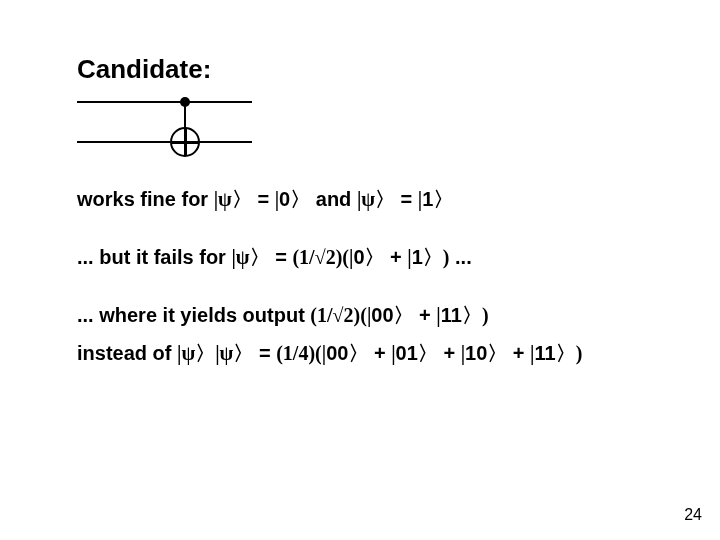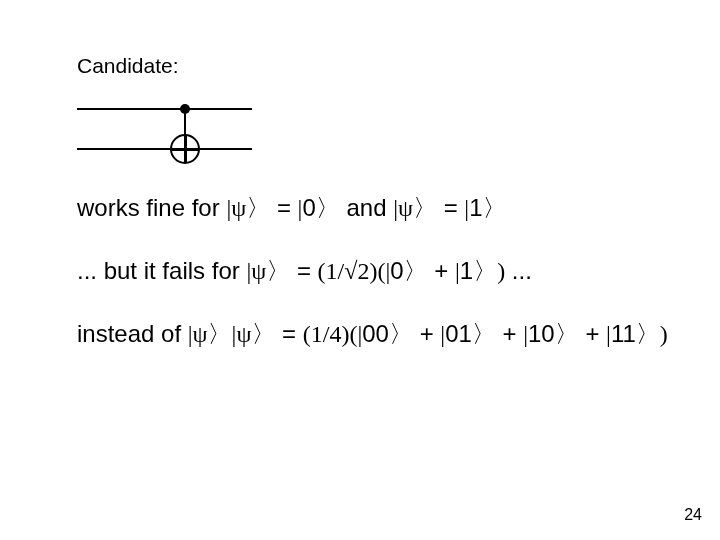--- a/index.html
+++ b/index.html
@@ -9,23 +9,23 @@
     font-family:Arial,Helvetica,sans-serif;
     color:#000;
     position:relative;
   }
   .slide{
     position:absolute;
     left:77px;top:54px;
     width:590px;
   }
   .title{
-    font-weight:normal;
-    font-size:21px;
-    margin-bottom:18px;
+    font-weight:bold;
+    font-size:26px;
+    margin-bottom:4px;
   }
   .circuit{
     position:relative;
     width:175px;height:70px;
     margin-bottom:28px;
   }
   .wire{
     position:absolute;
     height:0;
     border-top:2.5px solid #000;
@@ -50,24 +50,25 @@
     border:2.5px solid #000;border-radius:50%;
     left:93px;top:38px;
     background:#fff;
   }
   .target::before,.target::after{
     content:"";position:absolute;background:#000;
   }
   .target::before{left:12px;top:0;width:2.5px;height:26px}
   .target::after{top:12px;left:0;height:2.5px;width:26px}
   .line{
-    font-size:24px;
+    font-size:20px;
     line-height:1.2;
     margin-bottom:34px;
     white-space:nowrap;
+    font-weight:bold;
   }
   .line.tight{margin-bottom:14px}
   .bar{font-family:'Times New Roman',serif}
   .rangle{font-family:'Times New Roman',serif}
   .psi{font-family:'Times New Roman',serif;font-style:normal}
   .serif{font-family:'Times New Roman',serif}
   .pagenum{
     position:absolute;
     right:18px;bottom:16px;
     font-size:16px;
@@ -89,20 +90,23 @@
   </div>
 
   <div class="line">
     <span>works fine for </span><span class="bar">|</span><span class="psi">ψ</span><span class="rangle">〉</span><span> = </span><span class="bar">|</span><span>0</span><span class="rangle">〉</span><span> and </span><span class="bar">|</span><span class="psi">ψ</span><span class="rangle">〉</span><span> = </span><span class="bar">|</span><span>1</span><span class="rangle">〉</span>
   </div>
 
   <div class="line">
     <span>... but it fails for </span><span class="bar">|</span><span class="psi">ψ</span><span class="rangle">〉</span><span> = </span><span class="serif">(</span><span class="serif">1</span><span class="serif">/</span><span class="serif">√</span><span class="serif">2</span><span class="serif">)(</span><span class="bar">|</span><span>0</span><span class="rangle">〉</span><span> + </span><span class="bar">|</span><span>1</span><span class="rangle">〉</span><span class="serif">)</span><span> ...</span>
   </div>
 
+  <div class="line tight">
+    <span>... where it yields output </span><span class="serif">(</span><span class="serif">1</span><span class="serif">/</span><span class="serif">√</span><span class="serif">2</span><span class="serif">)(</span><span class="bar">|</span><span>00</span><span class="rangle">〉</span><span> + </span><span class="bar">|</span><span>11</span><span class="rangle">〉</span><span class="serif">)</span>
+  </div>
 
   <div class="line">
     <span>instead of </span><span class="bar">|</span><span class="psi">ψ</span><span class="rangle">〉</span><span class="bar">|</span><span class="psi">ψ</span><span class="rangle">〉</span><span> = </span><span class="serif">(</span><span class="serif">1</span><span class="serif">/</span><span class="serif">4</span><span class="serif">)(</span><span class="bar">|</span><span>00</span><span class="rangle">〉</span><span> + </span><span class="bar">|</span><span>01</span><span class="rangle">〉</span><span> + </span><span class="bar">|</span><span>10</span><span class="rangle">〉</span><span> + </span><span class="bar">|</span><span>11</span><span class="rangle">〉</span><span class="serif">)</span>
   </div>
 
 </div>
 
 <div class="pagenum">24</div>
 
 </body></html>

